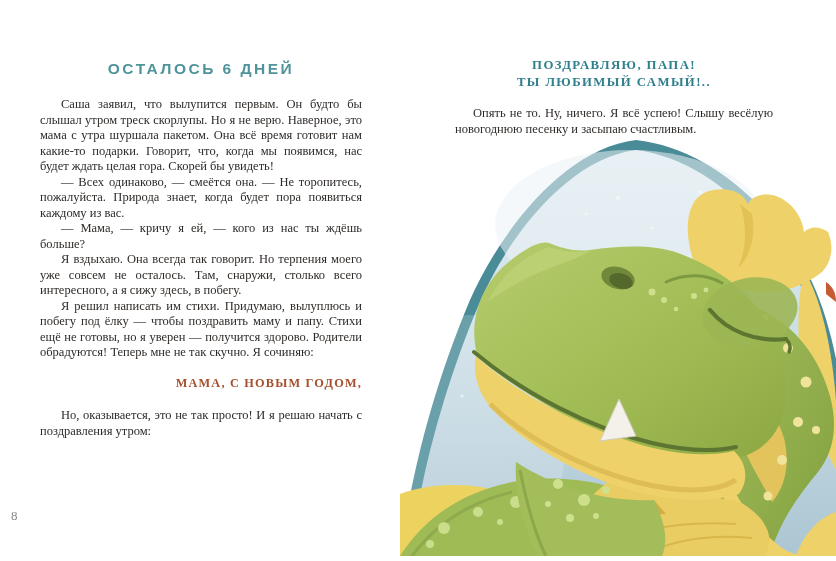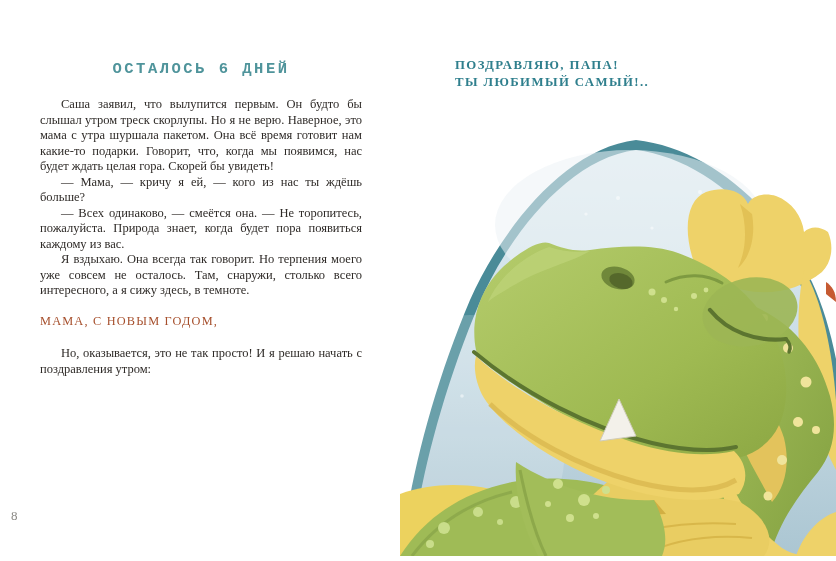--- a/index.html
+++ b/index.html
@@ -4,72 +4,74 @@
 <style>
   html,body{margin:0;padding:0;background:#ffffff;}
   .spread{
     position:relative;width:836px;height:561px;background:#ffffff;overflow:hidden;
     font-family:"Liberation Serif",serif;color:var(--body-text,#2f2b28);
   }
   
   .page-left{position:absolute;left:40px;top:61px;width:322px;}
   .chapter-title{
     margin:0 0 20px 0;text-align:center;
-    font-family:Liberation Mono, monospace;font-size:15.5px;font-weight:700;
+    font-family:Liberation Sans, sans-serif;font-size:15.5px;font-weight:700;
     letter-spacing:2.5px;color:var(--title-teal,#4f949b);line-height:16px;
   }
   .body-p{
     margin:0;font-size:12.5px;line-height:15.5px;text-align:justify;
     text-indent:21px;
   }
   .verse{
-    margin:15px 0 17px 0;text-align:left;
-    font-weight:400;font-size:12.3px;line-height:15.5px;letter-spacing:1.2px;
+    margin:15px 0 17px 0;text-align:right;
+    font-weight:700;font-size:12.3px;line-height:15.5px;letter-spacing:1.2px;
     color:var(--verse-terracotta,#a64f2c);
   }
   .page-number{
     position:absolute;left:11px;top:508px;font-size:13px;color:var(--page-number-gray,#8a8884);
   }
   
   .page-right{position:absolute;left:455px;top:57px;width:318px;}
   .right-heading{
-    font-weight:700;font-size:12.8px;line-height:17px;
+    text-align:center;font-weight:700;font-size:12.8px;line-height:17px;
     letter-spacing:1.4px;color:var(--heading-teal,#2f7f8d);margin:0 0 15px 0;
   }
   .right-p{text-indent:18px;}
   
   .illustration{position:absolute;left:400px;top:140px;width:436px;height:416px;display:block;}
   .f-egg-outline{fill:var(--egg-outline-teal,#4a8b98);}
   .f-yellow{fill:var(--dragon-yellow,#eed269);}
   .f-tooth{fill:var(--tooth-white,#f3f1ea);}
   .s-dark{stroke:#5c7530;fill:none;stroke-linecap:round;}
 </style>
 </head>
 <body>
 
 <div class="spread">
 
   <section class="page-left">
     <h2 class="chapter-title">ОСТАЛОСЬ 6 ДНЕЙ</h2>
     <p class="body-p">Саша заявил, что вылупится первым. Он будто бы слышал утром треск скорлупы. Но я не верю. Наверное, это мама с утра шуршала пакетом. Она всё время готовит нам какие-то подарки. Говорит, что, когда мы появимся, нас будет ждать целая гора. Скорей бы увидеть!</p>
+    <p class="body-p">— Всех одинаково, — смеётся она. — Не торопитесь, пожалуйста. Природа знает, когда будет пора появиться каждому из вас.</p>
     <p class="body-p">— Мама, — кричу я ей, — кого из нас ты ждёшь больше?</p>
-    <p class="body-p">— Всех одинаково, — смеётся она. — Не торопитесь, пожалуйста. Природа знает, когда будет пора появиться каждому из вас.</p>
-    <p class="body-p">Я вздыхаю. Она всегда так говорит. Но терпения моего уже совсем не осталось. Там, снаружи, столько всего интересного, а я сижу здесь, в темноте.</p>
+    <p class="body-p">Я вздыхаю. Она всегда так говорит. Но терпения моего уже совсем не осталось. Там, снаружи, столько всего интересного, а я сижу здесь, в побегу.</p>
+    <p class="body-p">Я решил написать им стихи. Придумаю, вылуплюсь и побегу под ёлку — чтобы поздравить маму и папу. Стихи ещё не готовы, но я уверен — получится здорово. Родители обрадуются! Теперь мне не так скучно. Я сочиняю:</p>
     <div class="verse">
       <div>МАМА, С НОВЫМ ГОДОМ,</div>
     </div>
     <p class="body-p">Но, оказывается, это не так просто! И я решаю начать с поздравления утром:</p>
   </section>
   <div class="page-number">8</div>
 
   <section class="page-right">
     <div class="right-heading">
       <div>ПОЗДРАВЛЯЮ, ПАПА!</div>
       <div>ТЫ ЛЮБИМЫЙ САМЫЙ!..</div>
     </div>
+    <p class="body-p right-p">Опять не то. Ну, ничего. Я всё успею! Слышу весёлую новогоднюю песенку и засыпаю счастливым.</p>
   </section>
 
   <svg class="illustration" viewBox="400 140 436 416" xmlns="http://www.w3.org/2000/svg" aria-hidden="true">
     <defs>
       <linearGradient id="gEgg" x1="0" y1="0" x2="0" y2="1">
         <stop offset="0" stop-color="#e2eef2"></stop>
         <stop offset="0.45" stop-color="#cadde6"></stop>
         <stop offset="1" stop-color="#a6c2cf"></stop>
       </linearGradient>
       <linearGradient id="gHead" x1="0" y1="0" x2="1" y2="1">

